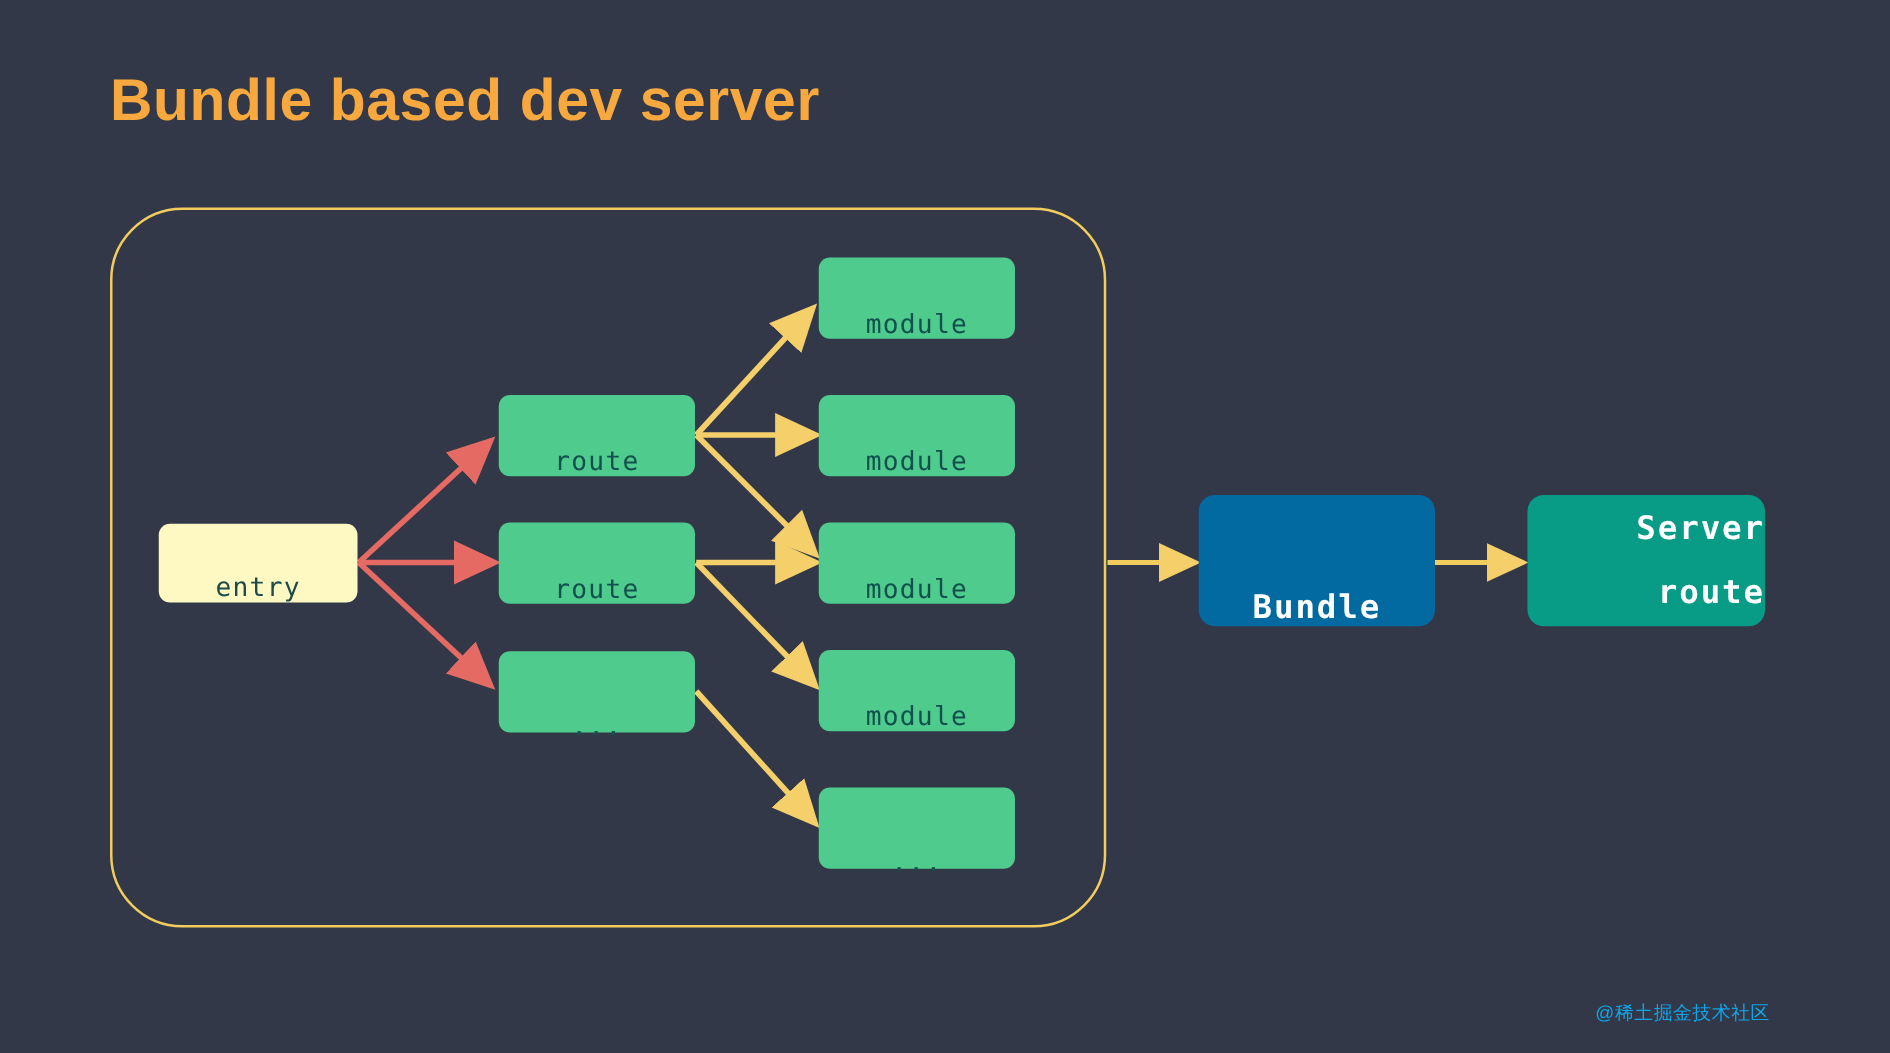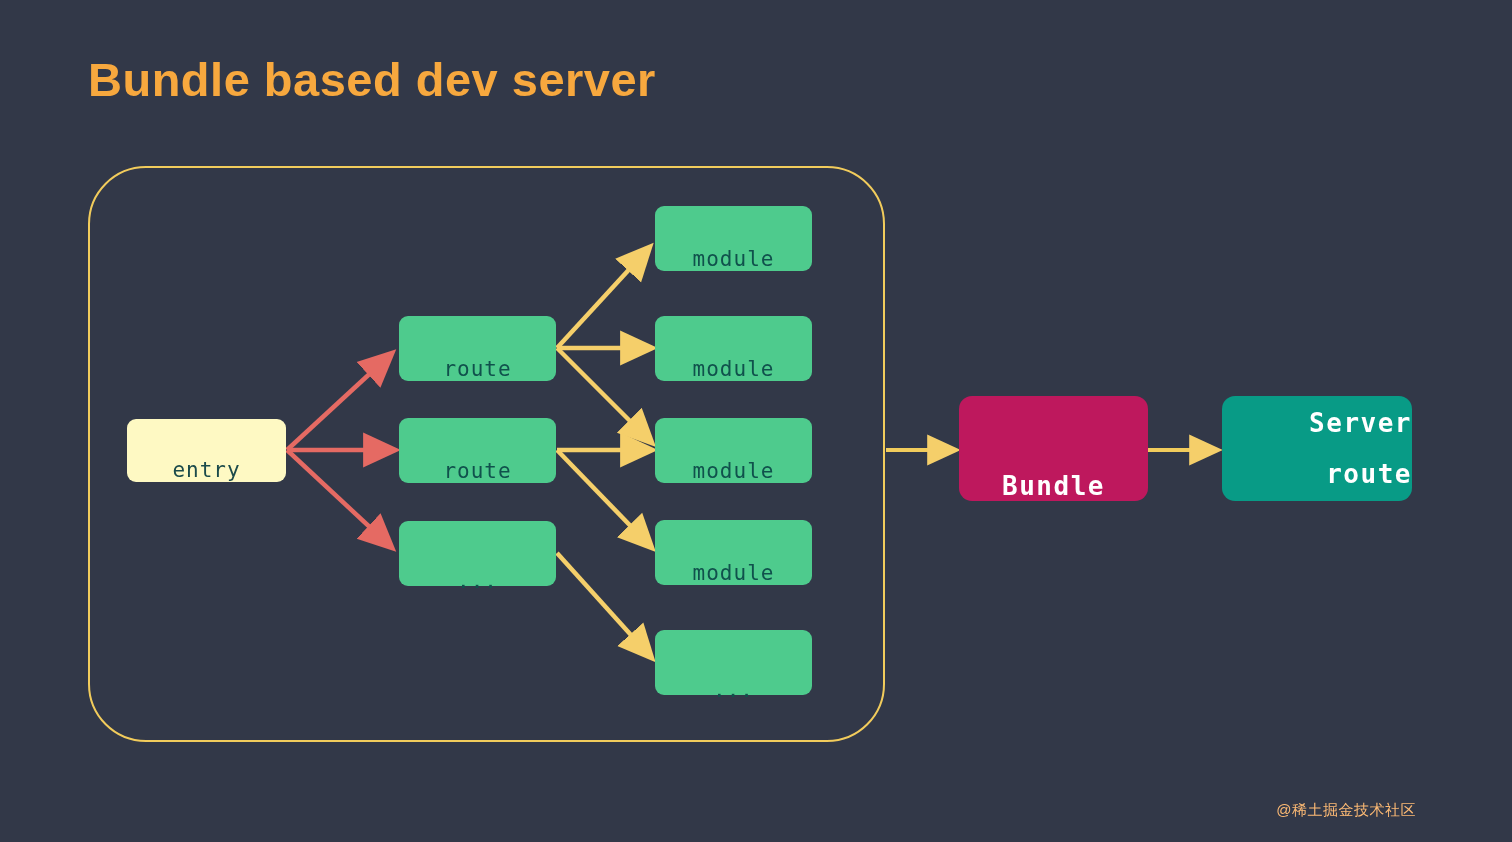--- a/index.html
+++ b/index.html
@@ -57,21 +57,21 @@
   }
   .node.entry {
     background: #fef9c3;
     color: #1c4b4b;
   }
   .node.green {
     background: #4ecb8d;
     color: #10514c;
   }
   .node.bundle {
-    background: #be185d;
+    background: #0369a1;
     color: #ffffff;
     font-weight: 700;
     font-size: 26px;
     border-radius: 13px;
     letter-spacing: 1.5px;
   }
   .node.server {
     background: #089b86;
     color: #ffffff;
     font-weight: 700;
@@ -91,21 +91,21 @@
     width: 1512px;
     height: 842px;
     z-index: 1;
     pointer-events: none;
   }
   .watermark {
     position: absolute;
     right: 28px;
     bottom: 22px;
     font-size: 15px;
-    color: #fdba74;
+    color: #0ea5e9;
     letter-spacing: 0.5px;
   }
 </style>
 </head>
 <body>
 
 <div id="slide">
 
   <div class="title">Bundle based dev server</div>
 

